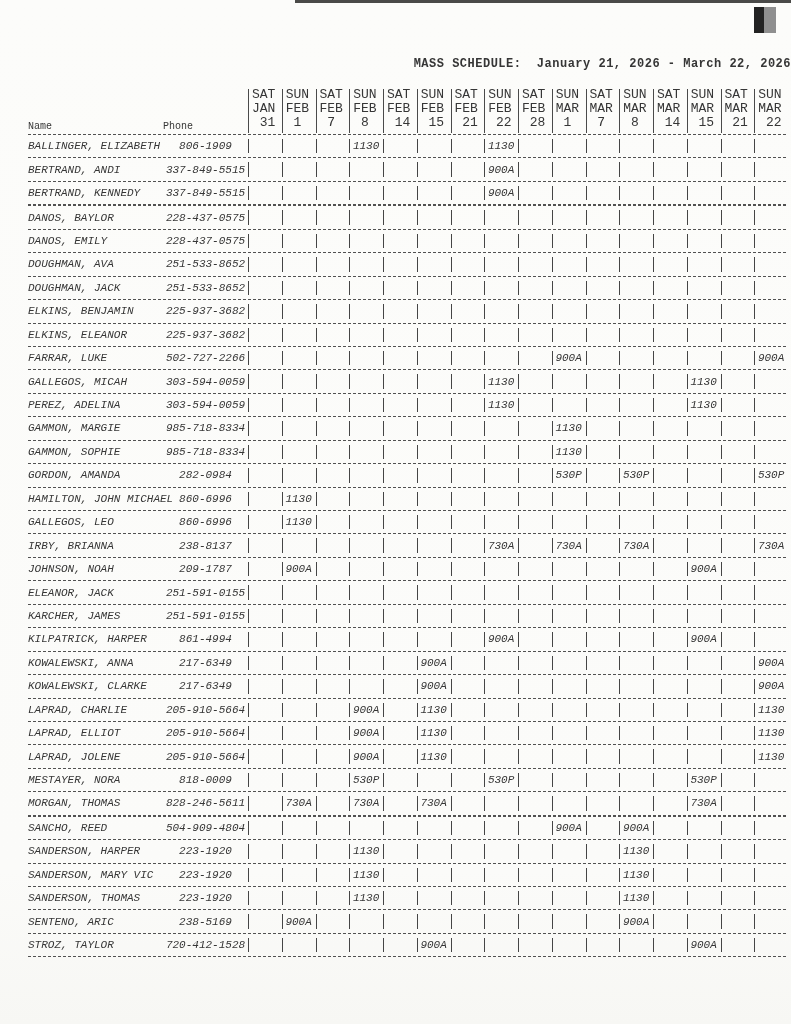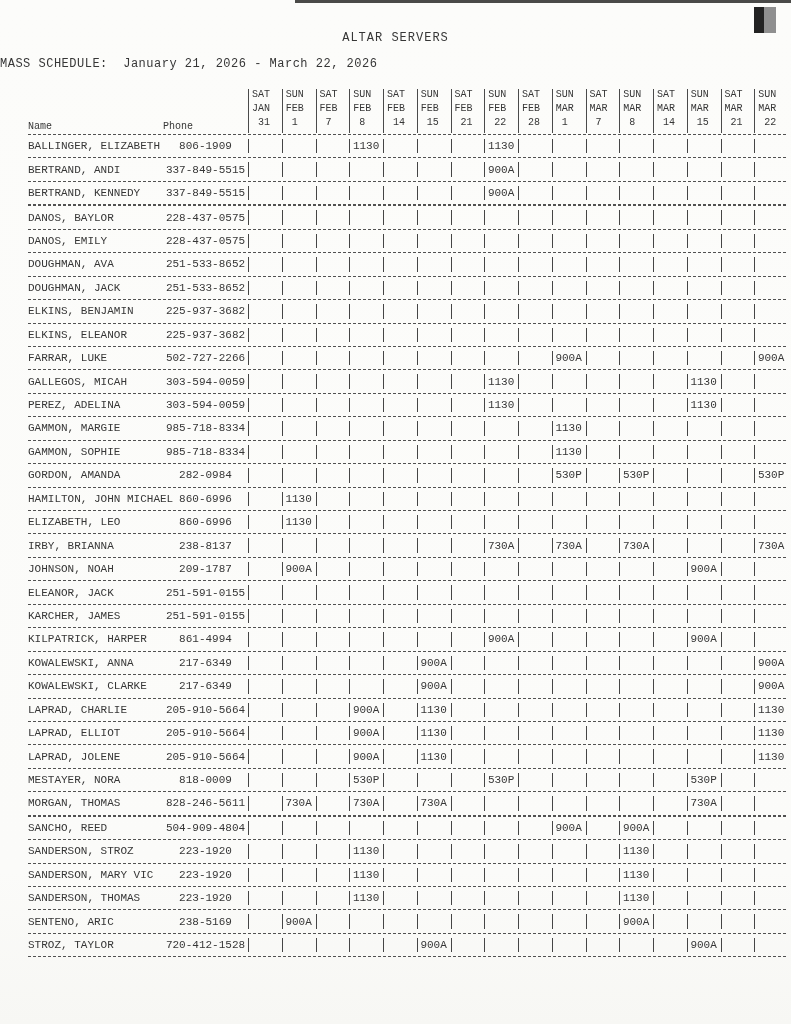--- a/index.html
+++ b/index.html
@@ -14,48 +14,47 @@
   .top-line { position:absolute; top:0; left:295px; right:0; height:3px; background:#4a4a48; }
   .corner-mark { position:absolute; top:7px; left:754px; width:22px; height:26px; }
   .corner-mark .dark { position:absolute; left:0; top:0; width:10px; height:100%; background:#222; }
   .corner-mark .lite { position:absolute; left:10px; top:0; width:12px; height:100%; background:#8f8f8f; }
   .title {
     position:absolute; top:31px; left:0; width:100%;
     text-align:center; font-size:12px; letter-spacing:1px; white-space:pre;
   }
   .subtitle {
     position:absolute; top:57px; left:0; width:100%;
-    text-align:left; font-size:12px; letter-spacing:.5px; white-space:pre;
+    text-align:right; font-size:12px; letter-spacing:.5px; white-space:pre;font-weight:bold;
   }
   .tbl { position:absolute; left:28px; top:88px; width:760px; }
   .hrow, .row { display:grid; grid-template-columns:135px 85px repeat(16,1fr); }
   .hrow { height:46px; }
-  .hcell { position:relative; font-size:10px; line-height:14px; padding-left:4px; white-space:nowrap; }
+  .hcell { position:relative; font-size:13px; line-height:14px; padding-left:4px; white-space:nowrap; }
   .hcell::before { content:""; position:absolute; left:0; top:1px; bottom:1px; width:1px; background:#4a4a4a; }
   .name-h, .phone-h { align-self:end; font-size:10px; line-height:14px; }
-  .row { height:22.45px; align-items:center; }
+  .row { height:22.45px; align-items:center;font-style:italic; }
   .rname { font-size:11px; white-space:nowrap; overflow:visible; }
   .rphone { font-size:11px; text-align:center; white-space:nowrap; }
   .cell {
     position:relative; height:100%; display:flex; align-items:center; justify-content:center;
     font-size:11px; white-space:nowrap;
   }
   .cell::before { content:""; position:absolute; left:0; top:4px; bottom:4px; width:1px; background:#454545; }
   .dash { height:1px; background:repeating-linear-gradient(90deg,#515151 0 3px, transparent 3px 5px); }
 </style>
 </head>
 <body>
 
 <div class="page">
   <div class="top-line"></div>
   <div class="corner-mark">
     <span class="dark"></span>
     <span class="lite"></span>
   </div>
-  <div class="title">ALTAR SERVERS</div>
   <div class="subtitle">MASS SCHEDULE:  January 21, 2026 - March 22, 2026</div>
   <div class="tbl" id="tbl">
       <div class="hrow">
         <div class="name-h">Name</div>
         <div class="phone-h">Phone</div>
         <div class="hcell">
           <div class="">SAT</div>
           <div class="">JAN</div>
           <div class="">&nbsp;31</div>
         </div>
@@ -467,21 +466,21 @@
         <div class="cell"></div>
         <div class="cell"></div>
         <div class="cell"></div>
         <div class="cell"></div>
         <div class="cell"></div>
         <div class="cell"></div>
         <div class="cell"></div>
       </div>
       <div class="dash"></div>
       <div class="row">
-        <div class="rname">ELIZABETH, LEO</div>
+        <div class="rname">GALLEGOS, LEO</div>
         <div class="rphone">860-6996</div>
         <div class="cell"></div>
         <div class="cell">1130</div>
         <div class="cell"></div>
         <div class="cell"></div>
         <div class="cell"></div>
         <div class="cell"></div>
         <div class="cell"></div>
         <div class="cell"></div>
         <div class="cell"></div>
@@ -762,21 +761,21 @@
         <div class="cell">900A</div>
         <div class="cell"></div>
         <div class="cell">900A</div>
         <div class="cell"></div>
         <div class="cell"></div>
         <div class="cell"></div>
         <div class="cell"></div>
       </div>
       <div class="dash"></div>
       <div class="row">
-        <div class="rname">SANDERSON, STROZ</div>
+        <div class="rname">SANDERSON, HARPER</div>
         <div class="rphone">223-1920</div>
         <div class="cell"></div>
         <div class="cell"></div>
         <div class="cell"></div>
         <div class="cell">1130</div>
         <div class="cell"></div>
         <div class="cell"></div>
         <div class="cell"></div>
         <div class="cell"></div>
         <div class="cell"></div>

